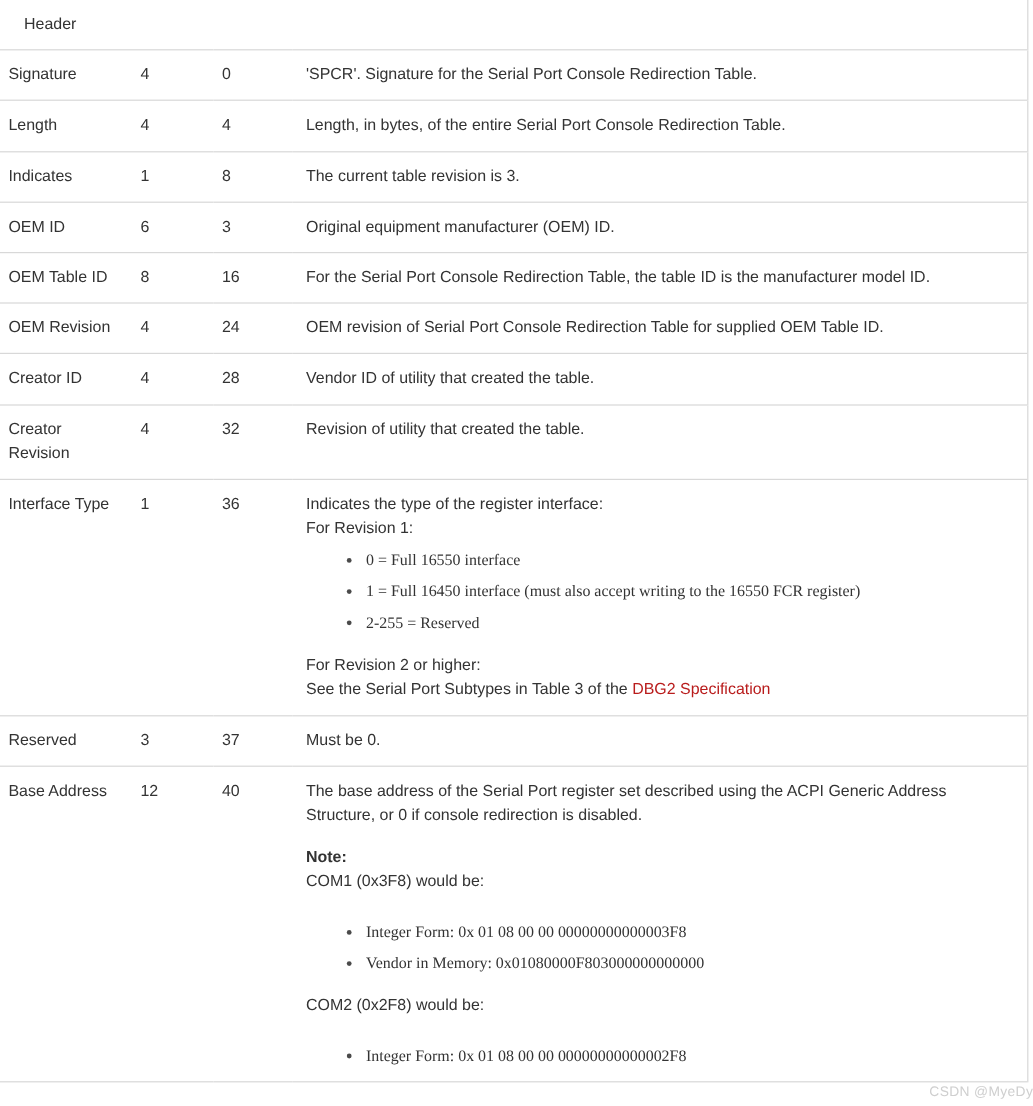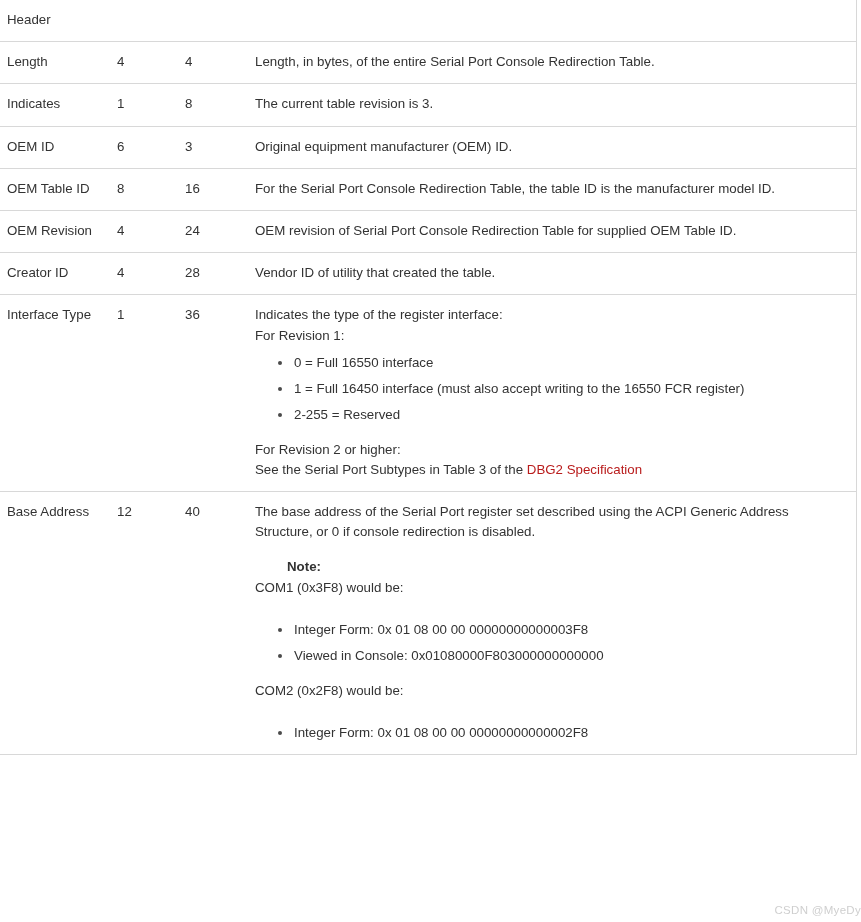--- a/index.html
+++ b/index.html
@@ -53,43 +53,44 @@
   .desc-line { margin: 0; }
   .desc-gap  { height: 15px; }
 
   .bullets {
     margin: 7px 0 0 0;
     padding: 0 0 0 34px;
     list-style: none;
   }
   .bullets li {
     position: relative;
-    margin: 0 0 6px 5px;
+    margin: 0 0 6px 16px;
     line-height: 1.5;
+    font-family: Liberation Serif, serif;
   }
   .bullets li:last-child { margin-bottom: 0; }
   .bullets li::before {
     content: "";
     position: absolute;
     left: -16px;
     top: 8px;
     width: 4px;
     height: 4px;
     border-radius: 50%;
     background: #4a4a4a;
   }
 
   .bullets-after { margin-top: 22px; }
 
   a.doclink {
     color: #b91c1c;
     text-decoration: none;
   }
 
-  .bold { font-weight: bold; margin-left: 32px; }
+  .bold { font-weight: bold; }
 
   .watermark {
     position: absolute;
     right: 0;
     bottom: 6px;
     font-size: 11.5px;
     color: #cfcfcf;
     letter-spacing: 0.3px;
     white-space: nowrap;
   }
@@ -100,23 +101,29 @@
 <table id="spcr-table">
   <colgroup>
     <col class="c-field">
     <col class="c-bytes">
     <col class="c-offset">
     <col class="c-desc">
   </colgroup>
   <tbody>
 
     <tr class="section-row">
-      <td colspan="4" class="last-col" style="padding-left:7px;">Header</td>
-    </tr>
-
+      <td colspan="4" class="last-col" style="padding-left:20px;">Header</td>
+    </tr>
+
+    <tr>
+      <td>Signature</td>
+      <td>4</td>
+      <td>0</td>
+      <td class="last-col">'SPCR'. Signature for the Serial Port Console Redirection Table.</td>
+    </tr>
 
     <tr>
       <td>Length</td>
       <td>4</td>
       <td>4</td>
       <td class="last-col">Length, in bytes, of the entire Serial Port Console Redirection Table.</td>
     </tr>
 
     <tr>
       <td>Indicates</td>
@@ -147,52 +154,64 @@
       <td class="last-col">OEM revision of Serial Port Console Redirection Table for supplied OEM Table ID.</td>
     </tr>
 
     <tr>
       <td>Creator ID</td>
       <td>4</td>
       <td>28</td>
       <td class="last-col">Vendor ID of utility that created the table.</td>
     </tr>
 
+    <tr>
+      <td>Creator Revision</td>
+      <td>4</td>
+      <td>32</td>
+      <td class="last-col">Revision of utility that created the table.</td>
+    </tr>
 
     <tr>
       <td>Interface Type</td>
       <td>1</td>
       <td>36</td>
       <td class="last-col">
         <p class="desc-line">Indicates the type of the register interface:</p>
         <p class="desc-line">For Revision 1:</p>
         <ul class="bullets">
           <li>0 = Full 16550 interface</li>
           <li>1 = Full 16450 interface (must also accept writing to the 16550 FCR register)</li>
           <li>2-255 = Reserved</li>
         </ul>
         <div class="desc-gap"></div>
         <p class="desc-line">For Revision 2 or higher:</p>
         <p class="desc-line"><span>See the Serial Port Subtypes in Table 3 of the </span><a class="doclink" href="#">DBG2 Specification</a></p>
       </td>
     </tr>
 
+    <tr>
+      <td>Reserved</td>
+      <td>3</td>
+      <td>37</td>
+      <td class="last-col">Must be 0.</td>
+    </tr>
 
     <tr>
       <td>Base Address</td>
       <td>12</td>
       <td>40</td>
       <td class="last-col">
         <p class="desc-line">The base address of the Serial Port register set described using the ACPI Generic Address Structure, or 0 if console redirection is disabled.</p>
         <div class="desc-gap"></div>
         <p class="desc-line bold">Note:</p>
         <p class="desc-line">COM1 (0x3F8) would be:</p>
         <ul class="bullets bullets-after">
           <li>Integer Form: 0x 01 08 00 00 00000000000003F8</li>
-          <li>Viewed in Console: 0x01080000F803000000000000</li>
+          <li>Vendor in Memory: 0x01080000F803000000000000</li>
         </ul>
         <div class="desc-gap"></div>
         <p class="desc-line">COM2 (0x2F8) would be:</p>
         <ul class="bullets bullets-after">
           <li>Integer Form: 0x 01 08 00 00 00000000000002F8</li>
 
         </ul>
       </td>
     </tr>
 

